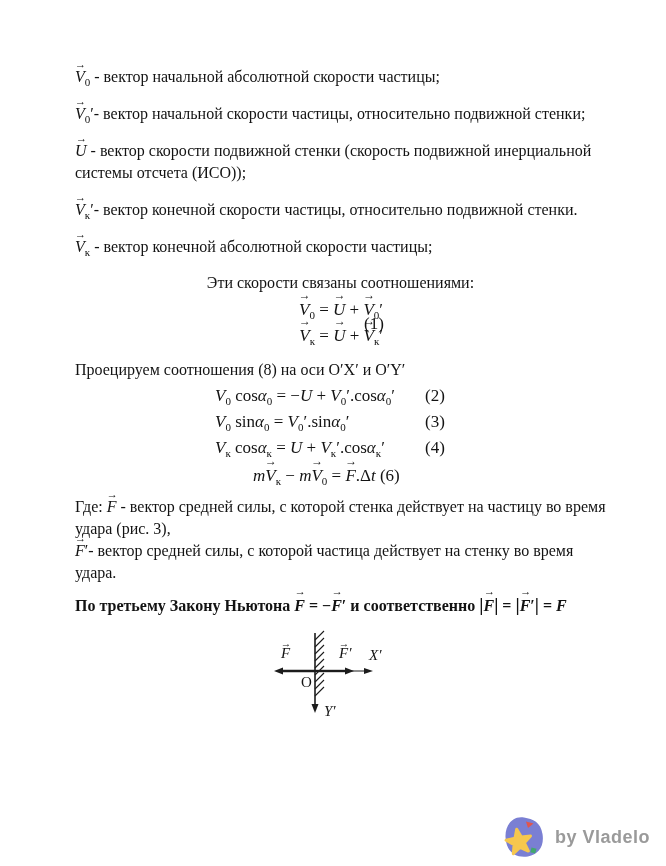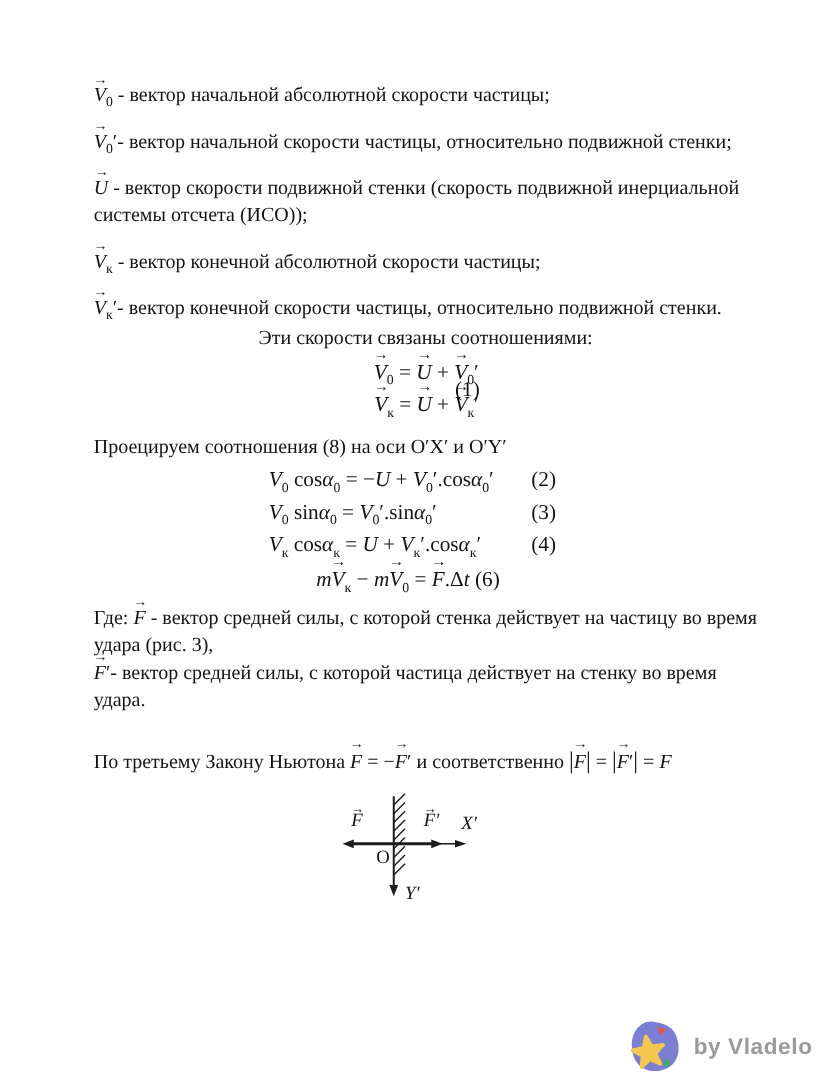--- a/index.html
+++ b/index.html
@@ -12,53 +12,53 @@
   .def{margin-top:15px;}
   .def:first-child{margin-top:66px;}
   
   vec{font-style:italic;position:relative;display:inline-block;}
   vec::before{
     content:"→";position:absolute;top:-0.62em;left:55%;transform:translateX(-50%);
     font-size:0.70em;font-style:normal;line-height:1;letter-spacing:0;
   }
   sub{font-size:11px;line-height:0;}
   i{font-family:"Liberation Serif",serif;}
-  .center-text{text-align:center;margin-top:2px;}
+  .center-text{text-align:center;margin-top:14px;}
   
   .system{position:relative;width:120px;margin:3px 0 0 188px;text-align:right;font-size:17px;line-height:26px;}
   .system .eq-label{position:absolute;left:101px;top:14px;font-size:17px;white-space:nowrap;}
   .proj-intro{margin-top:10px;}
   .proj-block{margin-top:2px;font-size:17px;}
   .proj-row{position:relative;margin-left:140px;line-height:26px;height:26px;white-space:nowrap;}
   .proj-num{position:absolute;left:210px;top:0;}
   .impulse-intro{margin-top:3px;}
   .eq6{margin:2px 0 0 178px;font-size:17px;line-height:26px;white-space:nowrap;}
   .where-f{margin-top:7px;}
   .fprime{}
-  .newton{margin-top:24px;line-height:26px;white-space:nowrap;}
+  .newton{margin-top:8px;line-height:26px;white-space:nowrap;font-weight:bold;}
   .bars{font-size:19px;}
   
   .diagram{position:relative;width:160px;height:110px;margin:8px 0 0 172px;}
   .diagram svg{position:absolute;left:0;top:0;}
   .dlabel{position:absolute;font-size:15px;line-height:16px;font-style:italic;}
   .dlabel.upright{font-style:normal;}
   
   .logo{position:absolute;right:16px;bottom:6px;display:flex;align-items:center;gap:9px;}
   .logo-text{font-family:"Liberation Sans",sans-serif;font-weight:700;font-size:18px;letter-spacing:0.5px;}
 </style>
 </head>
 <body>
 
 <div class="content">
 
   <p class="def"><vec>V</vec><sub>0</sub> - вектор начальной абсолютной скорости частицы;</p>
   <p class="def"><vec>V</vec><sub>0</sub>′- вектор начальной скорости частицы, относительно подвижной стенки;</p>
   <p class="def"><vec>U</vec> - вектор скорости подвижной стенки (скорость подвижной инерциальной<br>системы отсчета (ИСО));</p>
+  <p class="def"><vec>V</vec><sub>к</sub>′- вектор конечной скорости частицы, относительно подвижной стенки.</p>
   <p class="def"><vec>V</vec><sub>к</sub> - вектор конечной абсолютной скорости частицы;</p>
-  <p class="def"><vec>V</vec><sub>к</sub>′- вектор конечной скорости частицы, относительно подвижной стенки.</p>
 
   <p class="center-text">Эти скорости связаны соотношениями:</p>
 
   <div class="system">
     <div><vec>V</vec><sub>0</sub> = <vec>U</vec> + <vec>V</vec><sub>0</sub>′</div>
     <div><vec>V</vec><sub>к</sub> = <vec>U</vec> + <vec>V</vec><sub>к</sub>′</div>
     <span class="eq-label">(1)</span>
   </div>
 
   <p class="proj-intro">Проецируем соотношения (8) на оси O′X′ и O′Y′</p>

